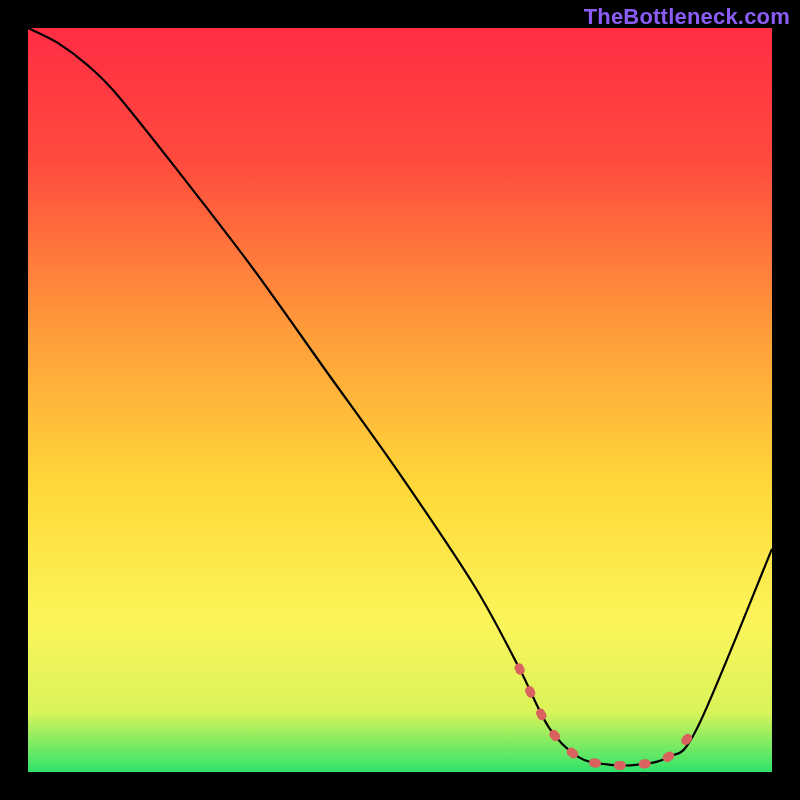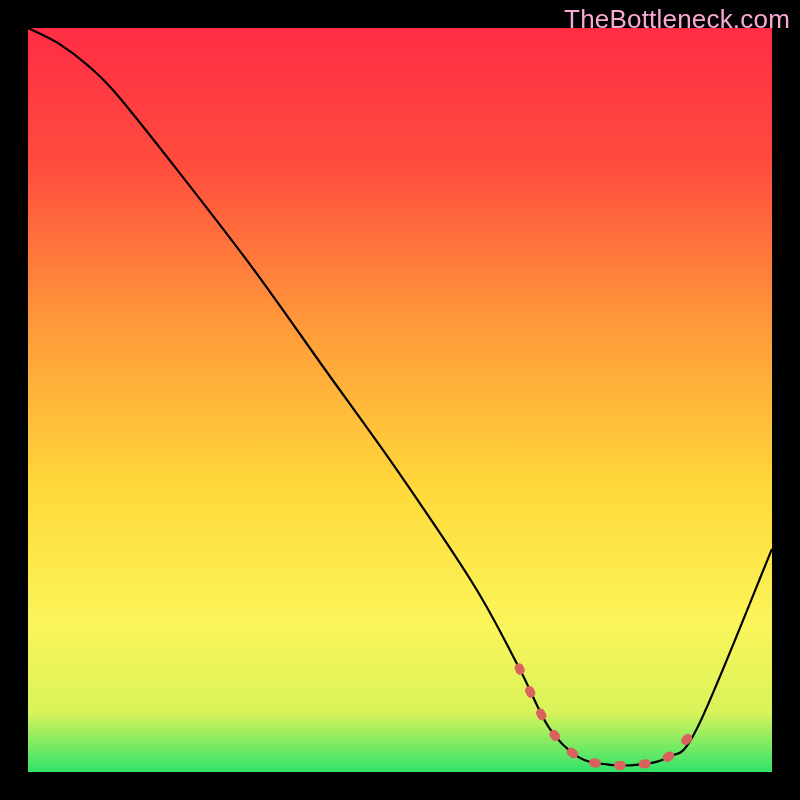--- a/index.html
+++ b/index.html
@@ -13,23 +13,23 @@
   }
   .container {
     position: relative;
     width: 800px;
     height: 800px;
   }
   .watermark {
     position: absolute;
     top: 4px;
     right: 10px;
-    color: #f9a8d4;
-    font-size: 26px;
-    font-weight: 400;
+    color: #8b5cf6;
+    font-size: 22px;
+    font-weight: 700;
     letter-spacing: 0.2px;
     z-index: 10;
   }
   svg {
     position: absolute;
     top: 0;
     left: 0;
   }
 </style>
 </head>

